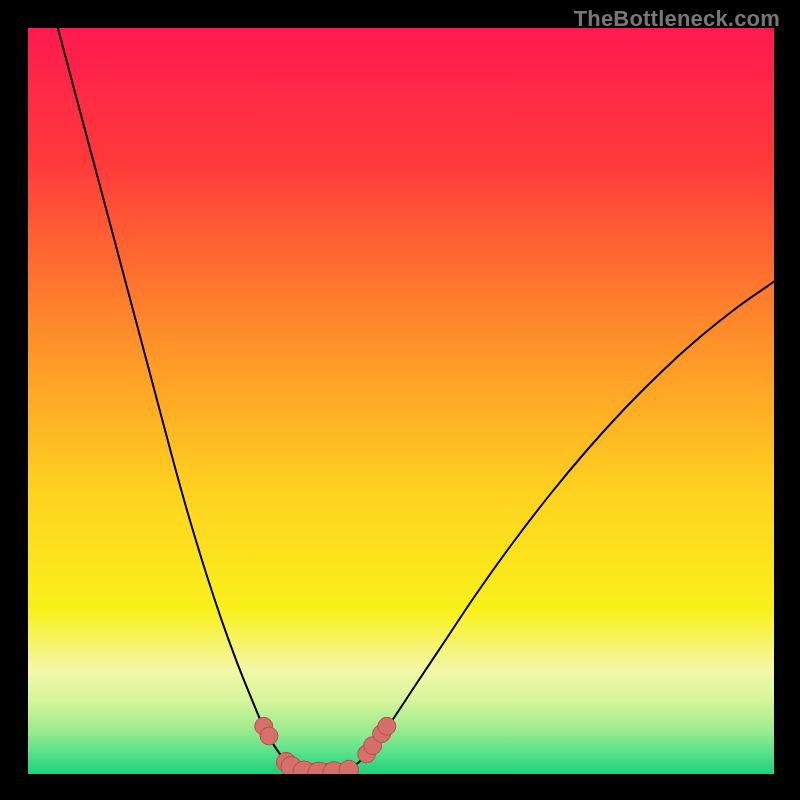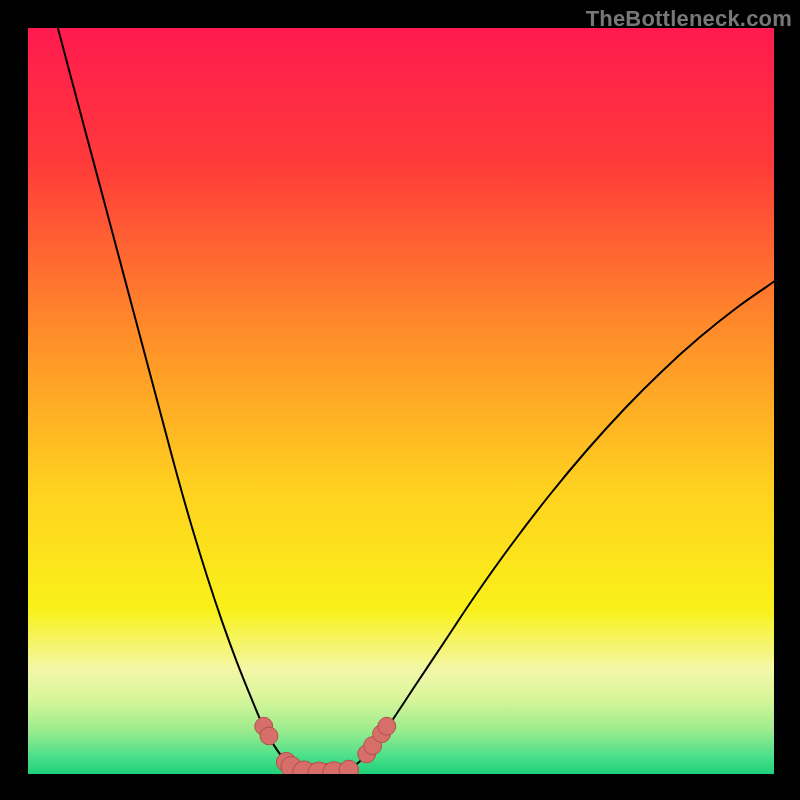--- a/index.html
+++ b/index.html
@@ -53,14 +53,14 @@
         <circle cx="276.02" cy="744.13" r="11.19" fill="#d66f6a" stroke="#b34e49" stroke-width="1"></circle>
         <circle cx="290.94" cy="745.25" r="11.19" fill="#d66f6a" stroke="#b34e49" stroke-width="1"></circle>
         <circle cx="305.86" cy="744.88" r="11.19" fill="#d66f6a" stroke="#b34e49" stroke-width="1"></circle>
         <circle cx="320.78" cy="741.90" r="9.70" fill="#d66f6a" stroke="#b34e49" stroke-width="1"></circle>
         <circle cx="338.68" cy="725.86" r="8.95" fill="#d66f6a" stroke="#b34e49" stroke-width="1"></circle>
         <circle cx="344.65" cy="717.65" r="8.95" fill="#d66f6a" stroke="#b34e49" stroke-width="1"></circle>
         <circle cx="353.60" cy="705.72" r="8.95" fill="#d66f6a" stroke="#b34e49" stroke-width="1"></circle>
         <circle cx="358.83" cy="698.26" r="8.95" fill="#d66f6a" stroke="#b34e49" stroke-width="1"></circle>
       </svg>
   </div>
-  <div class="watermark" style="right: 8px; top: 6px; font-size: 22px;">TheBottleneck.com</div>
+  <div class="watermark" style="right: 20px; top: 6px; font-size: 22px;">TheBottleneck.com</div>
 </div>
 
 </body></html>

